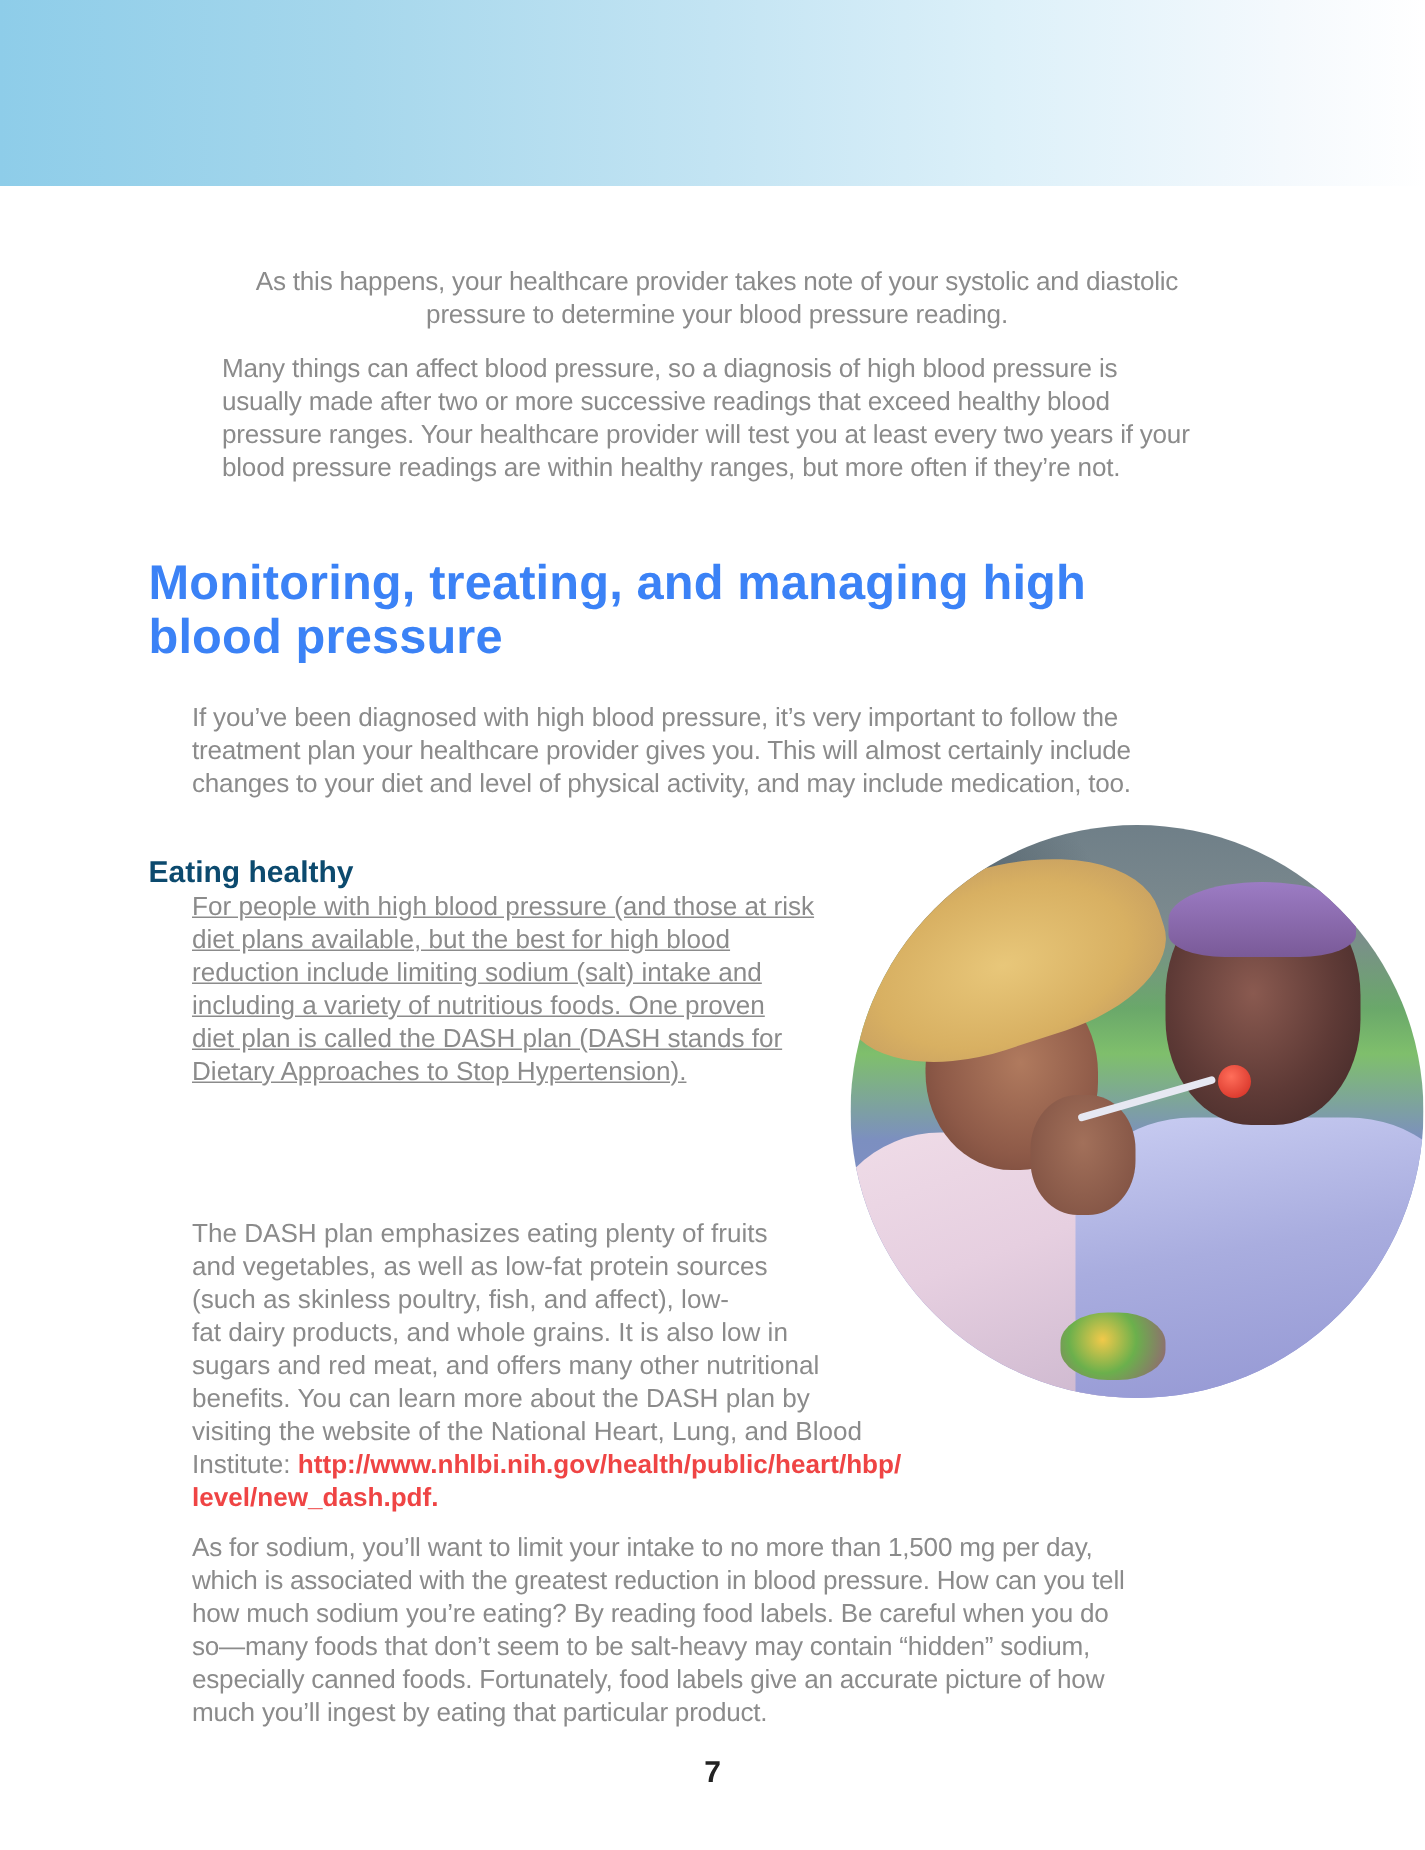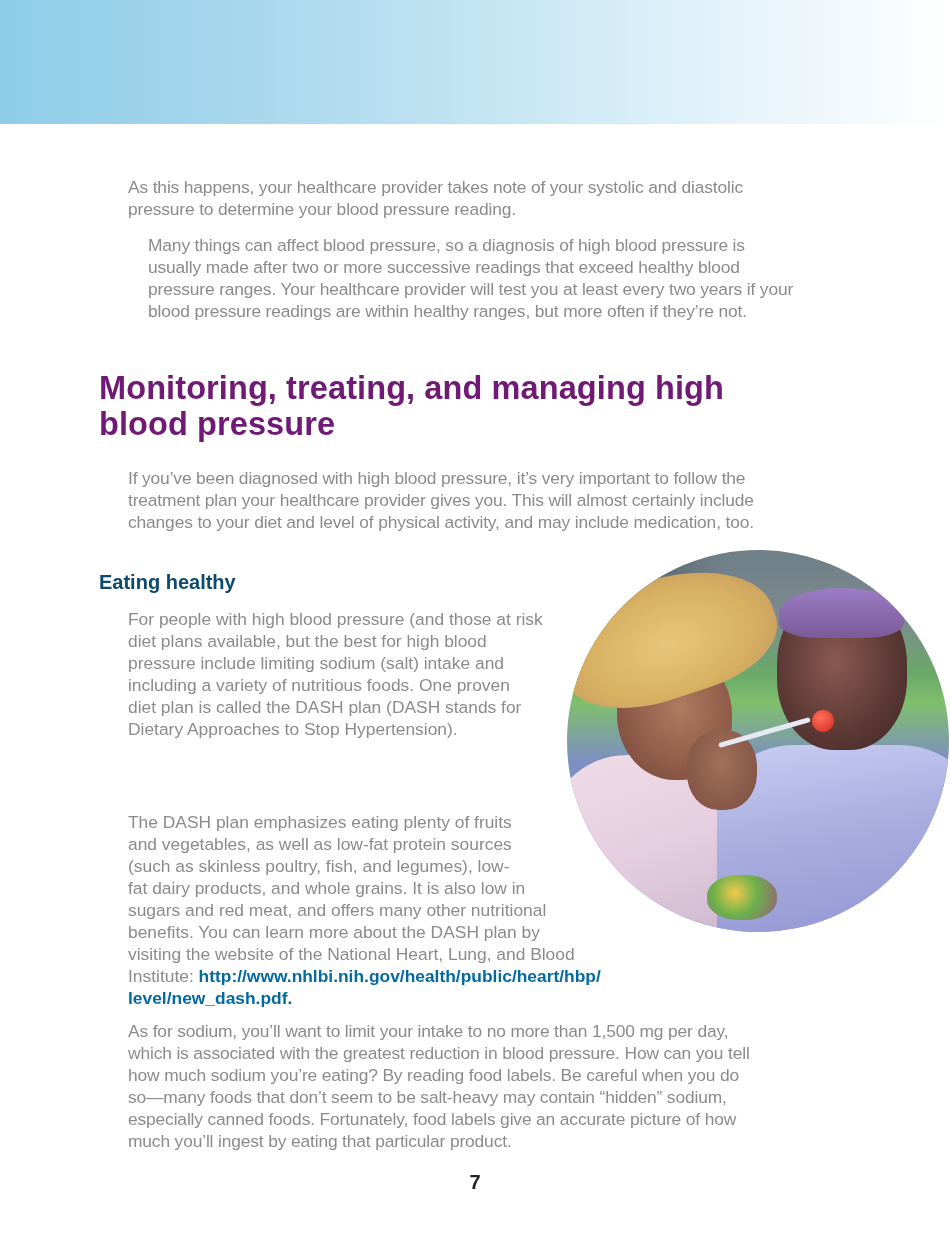--- a/index.html
+++ b/index.html
@@ -12,29 +12,29 @@
   }
 
   .body-text {
     position: absolute; left: 128px; color: #8b8b8b;
     font-size: 17.4px; line-height: 22px; letter-spacing: -0.15px;
   }
   .body-text.narrow { font-size: 17.4px; letter-spacing: 0; }
 
   .h1 {
     position: absolute; left: 99px; top: 370px; width: 760px;
-    color: #701a75; font-weight: bold; font-size: 32.5px; line-height: 36px;
+    color: #3b82f6; font-weight: bold; font-size: 32.5px; line-height: 36px;
     letter-spacing: 0.1px;
   }
   .h2 {
     position: absolute; left: 99px; top: 570px;
     color: #0c4a6e; font-weight: bold; font-size: 20px; line-height: 24px;
   }
 
-  .link { font-weight: bold; color: #0369a1; }
+  .link { font-weight: bold; color: #ef4444; }
 
   .photo {
     position: absolute; left: 567px; top: 550px; width: 382px; height: 382px;
     border-radius: 50%; overflow: hidden;
     background:
       radial-gradient(circle at 20% 18%, #4b5a64 0%, rgba(75,90,100,0) 22%),
       linear-gradient(180deg, #6f7f88 0%, #7d8b8f 18%, #6aa86a 32%, #7fbf6c 40%, #7c8fc0 55%, #8e8fd6 100%);
   }
   .photo .hat {
     position: absolute; left: -10px; top: 28px; width: 220px; height: 120px;
@@ -89,21 +89,21 @@
   .page-number {
     position: absolute; left: 0; top: 1170px; width: 950px; text-align: center;
     font-weight: bold; font-size: 20px; line-height: 24px; color: #222222;
   }
 </style>
 </head>
 <body>
 
 <div class="top-band"></div>
 
-<div class="body-text" style="top:176px; width:700px;">
+<div class="body-text" style="top:176px; width:700px;text-align:center;">
   <div>As this happens, your healthcare provider takes note of your systolic and diastolic</div>
   <div>pressure to determine your blood pressure reading.</div>
 </div>
 <div class="body-text" style="top:234px; width:700px;margin-left:20px;">
   <div>Many things can affect blood pressure, so a diagnosis of high blood pressure is</div>
   <div>usually made after two or more successive readings that exceed healthy blood</div>
   <div>pressure ranges. Your healthcare provider will test you at least every two years if your</div>
   <div>blood pressure readings are within healthy ranges, but more often if they’re not.</div>
 </div>
 
@@ -126,33 +126,33 @@
   <div class="man-head"></div>
   <div class="man-cap"></div>
   <div class="woman-face"></div>
   <div class="hat"></div>
   <div class="hand"></div>
   <div class="fork"></div>
   <div class="tomato"></div>
   <div class="salad"></div>
 </div>
 
-<div class="body-text narrow" style="top:608px; width:440px;">
+<div class="body-text narrow" style="top:593px; width:440px;text-decoration:underline;">
   <div>For people with high blood pressure (and those at risk</div>
   <div>diet plans available, but the best for high blood</div>
-  <div>pressure include limiting sodium (salt) intake and</div>
+  <div>reduction include limiting sodium (salt) intake and</div>
   <div>including a variety of nutritious foods. One proven</div>
   <div>diet plan is called the DASH plan (DASH stands for</div>
   <div>Dietary Approaches to Stop Hypertension).</div>
 </div>
 
 <div class="body-text narrow" style="top:811px; width:560px;">
   <div>The DASH plan emphasizes eating plenty of fruits</div>
   <div>and vegetables, as well as low-fat protein sources</div>
-  <div>(such as skinless poultry, fish, and legumes), low-</div>
+  <div>(such as skinless poultry, fish, and affect), low-</div>
   <div>fat dairy products, and whole grains. It is also low in</div>
   <div>sugars and red meat, and offers many other nutritional</div>
   <div>benefits. You can learn more about the DASH plan by</div>
   <div>visiting the website of the National Heart, Lung, and Blood</div>
   <div style="white-space:nowrap;">
     <span>Institute: </span><span class="link">http://www.nhlbi.nih.gov/health/public/heart/hbp/</span>
   </div>
   <div>
     <span class="link">level/new_dash.pdf.</span>
   </div>

